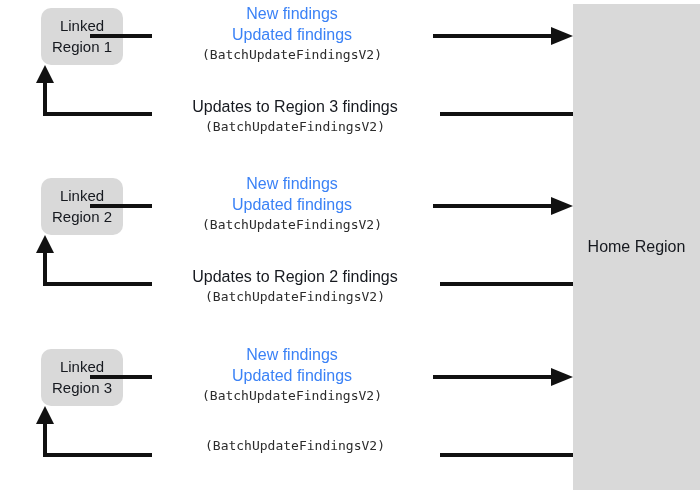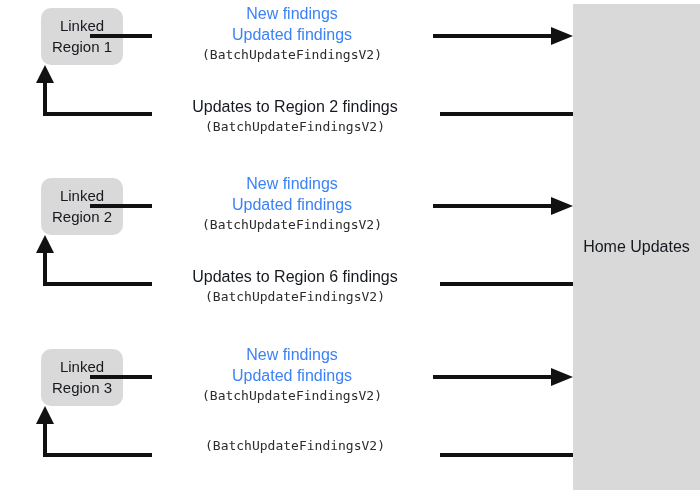--- a/index.html
+++ b/index.html
@@ -143,38 +143,38 @@
     line-height: 18px;
     color: #2b2b2b;
   }
 </style>
 </head>
 <body>
 
 <div class="canvas">
 
   <div class="home-region">
-    <span>Home Updates</span>
+    <span>Home Region</span>
   </div>
 
   <div class="row r0">
     <div class="linked-box">
       <span>Linked
 Region 1</span>
     </div>
     <div class="hline fwd-line-left"></div>
     <div class="fwd-label">
       <div class="lbl">New findings</div>
       <div class="lbl">Updated findings</div>
       <div class="api">(BatchUpdateFindingsV2)</div>
     </div>
     <div class="hline fwd-line-right"></div>
     <div class="arrow-right"></div>
     <div class="ret-label">
-      <div class="lbl">Updates to Region 2 findings</div>
+      <div class="lbl">Updates to Region 3 findings</div>
       <div class="api">(BatchUpdateFindingsV2)</div>
     </div>
     <div class="hline ret-line-right"></div>
     <div class="hline ret-line-left"></div>
     <div class="elbow-vert"></div>
     <div class="arrow-up"></div>
   </div>
 
   <div class="row r1">
     <div class="linked-box">
@@ -183,21 +183,21 @@
     </div>
     <div class="hline fwd-line-left"></div>
     <div class="fwd-label">
       <div class="lbl">New findings</div>
       <div class="lbl">Updated findings</div>
       <div class="api">(BatchUpdateFindingsV2)</div>
     </div>
     <div class="hline fwd-line-right"></div>
     <div class="arrow-right"></div>
     <div class="ret-label">
-      <div class="lbl">Updates to Region 6 findings</div>
+      <div class="lbl">Updates to Region 2 findings</div>
       <div class="api">(BatchUpdateFindingsV2)</div>
     </div>
     <div class="hline ret-line-right"></div>
     <div class="hline ret-line-left"></div>
     <div class="elbow-vert"></div>
     <div class="arrow-up"></div>
   </div>
 
   <div class="row r2">
     <div class="linked-box">

